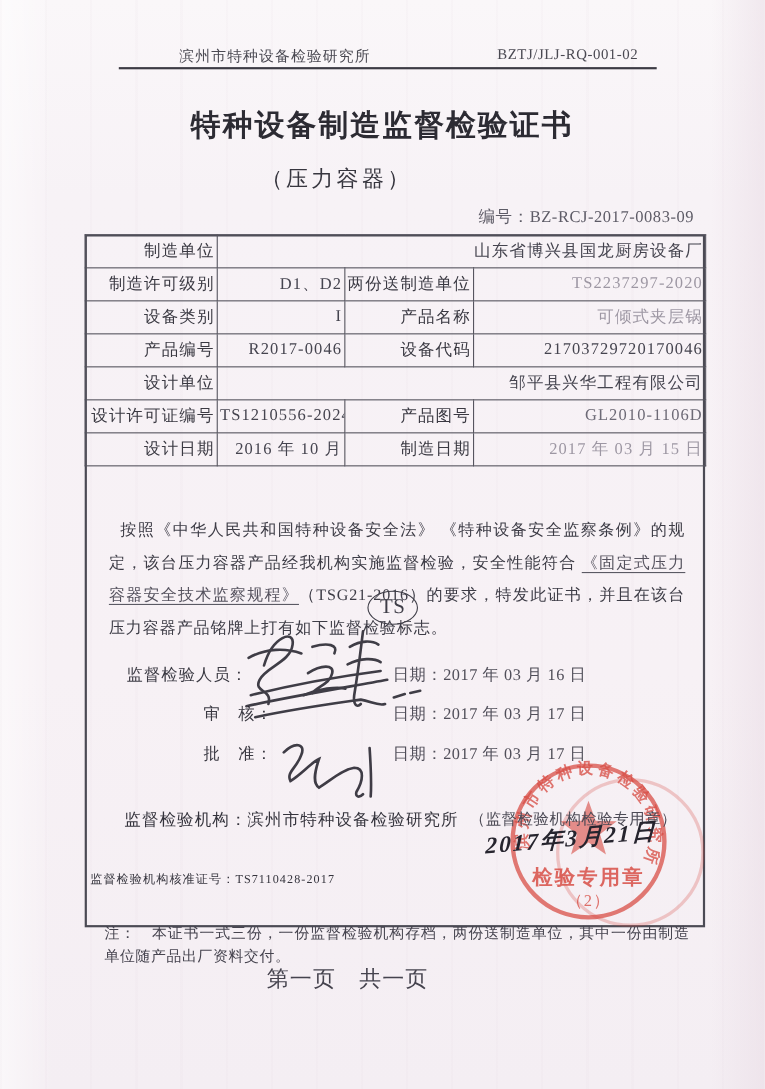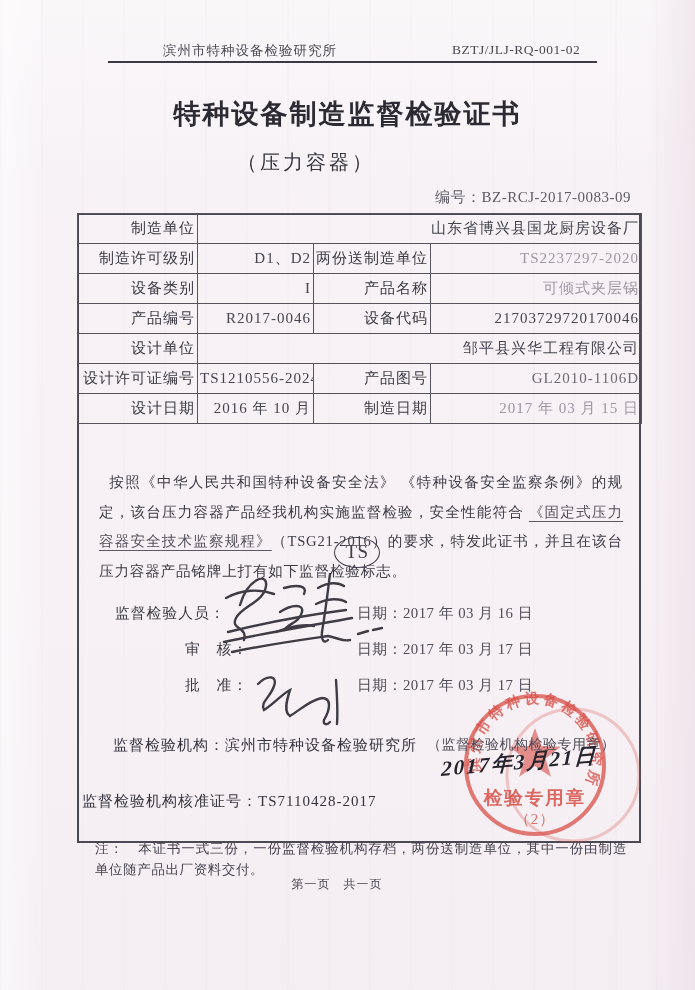--- a/index.html
+++ b/index.html
@@ -29,25 +29,25 @@
   .dim{color:#6d6a76 !important;}
   .para{top:424px;left:99px;width:524px;font-size:14.6px;line-height:29.6px;letter-spacing:.8px;
     text-align:justify;text-indent:.7em;color:#3d3c46;margin-top:44px;}
   .para .ul{text-decoration:underline;text-underline-offset:4px;text-decoration-color:#5b5a64;color:#55525e;}
   .tsmark{top:537px;left:334px;width:46px;height:31px;border:1.7px solid #3e3d47;border-radius:50%;
     box-sizing:border-box;text-align:center;line-height:27px;font-size:19px;color:#3e3d47;letter-spacing:.5px;}
   .siglab{font-size:14.8px;letter-spacing:1px;color:#3a3942;}
   .sigdate{font-size:14.8px;letter-spacing:.5px;color:#504e59;}
   .agency{top:736px;left:113px;font-size:15px;letter-spacing:1px;color:#34333c;}
   .sealnote{top:736px;left:427px;font-size:14px;letter-spacing:.5px;color:#4d4b56;z-index:6;}
-  .approval{top:792px;left:82px;font-size:15px;letter-spacing:1px;color:#34333c;text-align:center;}
+  .approval{top:792px;left:82px;font-size:11px;letter-spacing:1px;color:#34333c;text-align:center;}
   .hwdate{top:747px;left:441px;width:180px;font-size:21px;font-weight:600;font-style:italic;
     letter-spacing:2px;color:#26242e;transform:rotate(-5deg) skewX(-7deg);z-index:7;}
   .note{top:839px;left:95px;width:532px;font-size:13.5px;line-height:20.5px;letter-spacing:.6px;color:#46444f;text-align:justify;}
-  .pgfoot{top:876px;left:0;width:632px;text-align:center;font-size:12px;letter-spacing:1px;color:#45434e;padding-left:21px;}
+  .pgfoot{top:876px;left:0;width:632px;text-align:center;font-size:20px;letter-spacing:1px;color:#45434e;}
   svg{position:absolute;}
   .sig-svg{top:560px;left:180px;z-index:5;}
   .stamp-svg{top:668px;left:433px;z-index:4;}
 </style>
 </head>
 <body>
 
 <div class="sheet">
 
   <div class="abs hdr-org">滨州市特种设备检验研究所</div>

